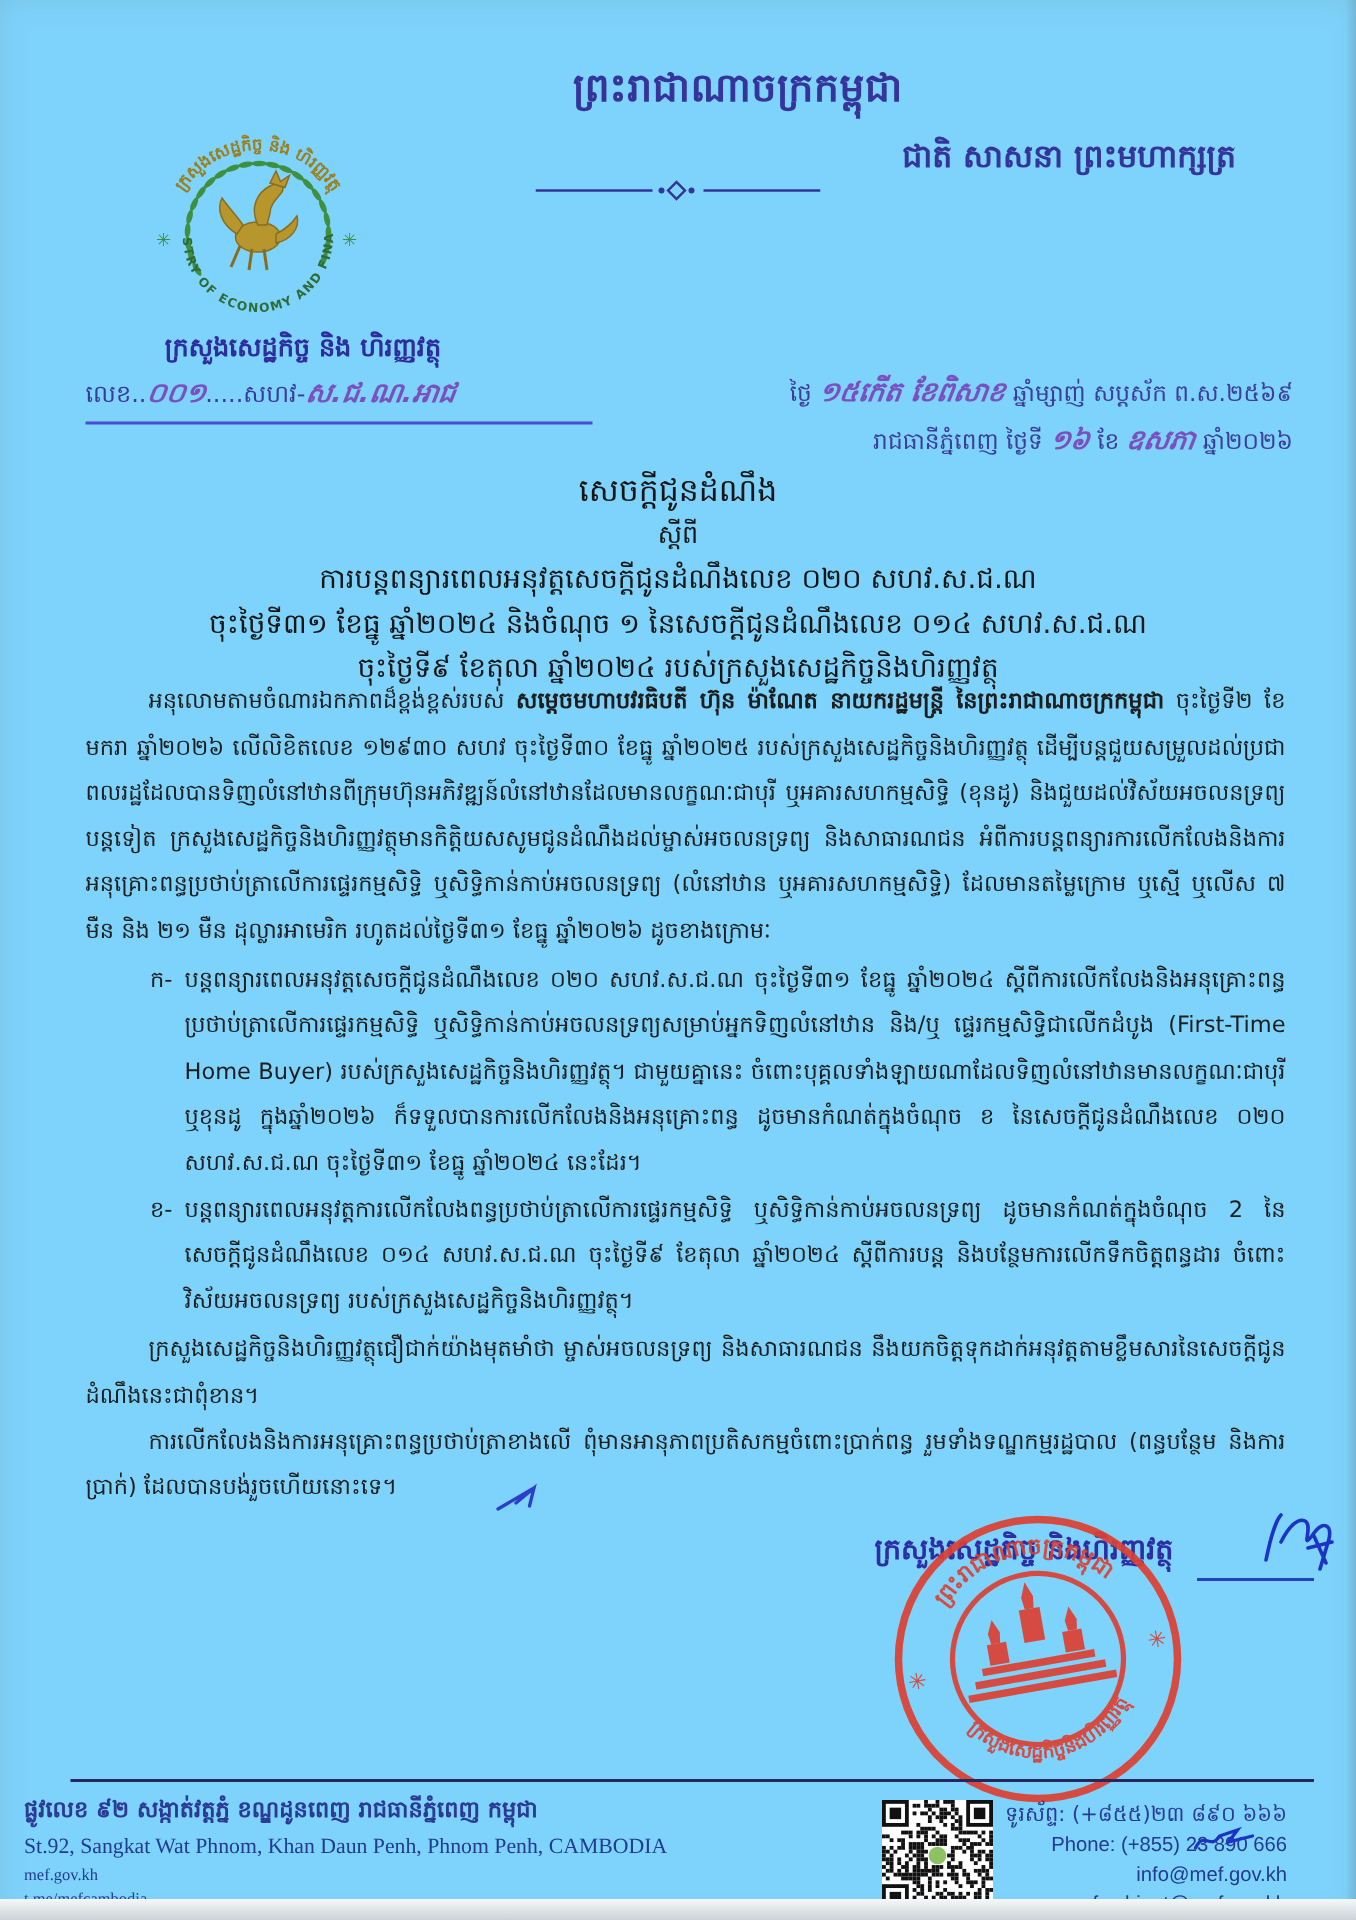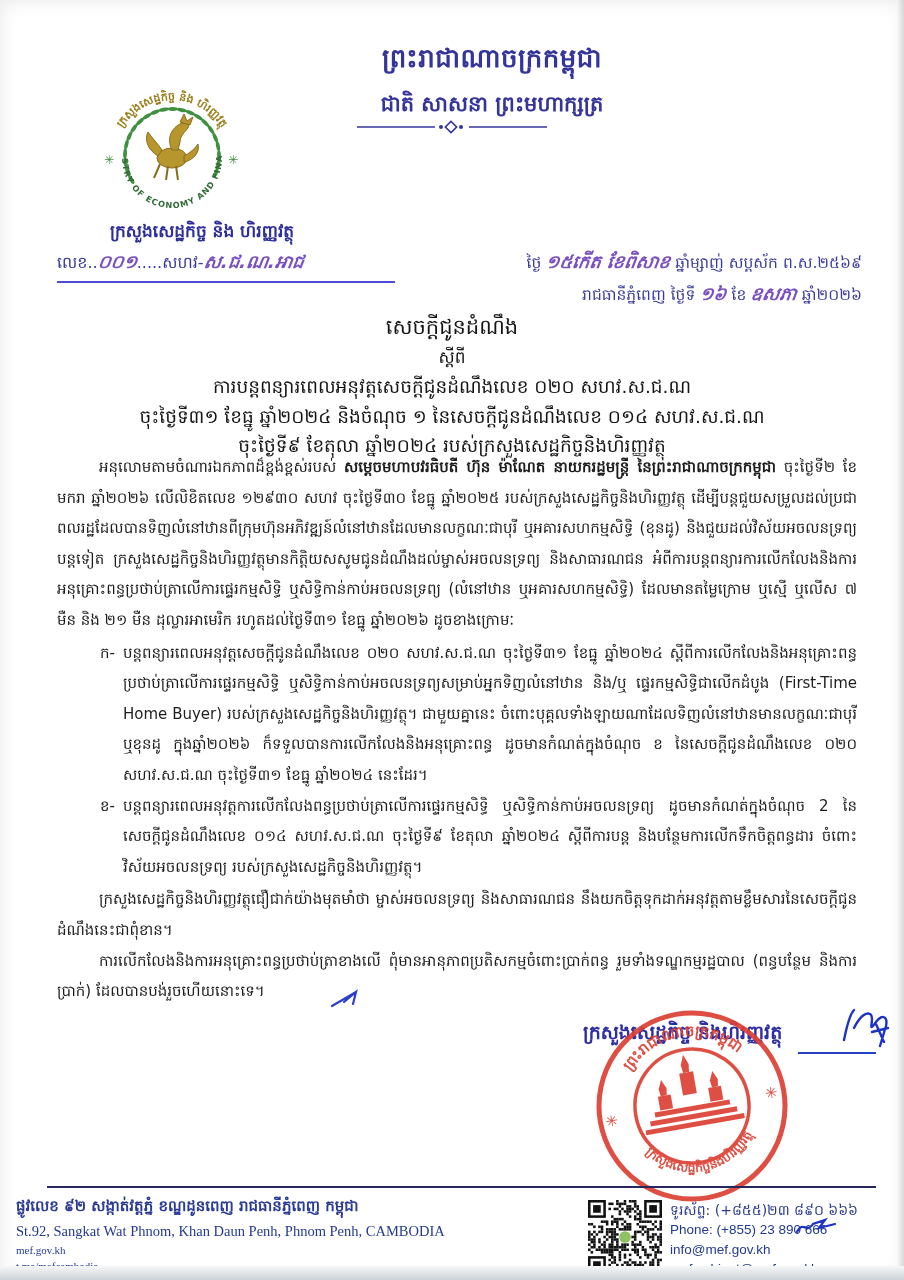--- a/index.html
+++ b/index.html
@@ -1,22 +1,22 @@
 <!DOCTYPE html>
 <html><head>
 <meta charset="utf-8">
 <style>
   html,body{margin:0;padding:0;background:#e8e8e8;}
-  .page{position:relative;width:904px;height:1280px;background:#ffffff;margin:0 auto;
+  .page{position:relative;width:904px;height:1280px;background:#7dd3fc;margin:0 auto;
         font-family:"DejaVu Sans",sans-serif;overflow:hidden;
         box-shadow:inset 0 0 18px rgba(120,120,120,.18);}
   
   .hdr{position:absolute;left:160px;right:80px;top:42px;text-align:center;color:#34349b;}
   .hdr .kingdom{font-size:26px;font-weight:bold;letter-spacing:.5px;}
-  .hdr .motto{font-size:21px;font-weight:bold;margin-top:10px;}
+  .hdr .motto{font-size:21px;font-weight:bold;margin-top:10px;text-align:right;}
   .orn{position:absolute;left:0;right:0;top:120px;display:flex;justify-content:center;}
   
   .seal{position:absolute;left:96px;top:80px;}
   .ministry-name{position:absolute;left:52px;top:220px;width:300px;text-align:center;
         font-size:17px;font-weight:bold;color:#2d2d9e;}
   
   .refline{position:absolute;left:57px;top:250px;width:338px;font-size:16px;color:#3a3a9c;
         border-bottom:2px solid #4b4bd6;padding-bottom:4px;white-space:nowrap;overflow:hidden;}
   .hw{color:#7a4fc0;font-style:italic;display:inline-block;transform:skewX(-8deg);}
   .hw-big{font-size:18px;font-weight:bold;}
@@ -43,21 +43,21 @@
   .stamp{position:absolute;left:592px;top:1006px;opacity:.92;}
   .penmark{position:absolute;}
   
   .footrule{position:absolute;left:47px;right:28px;top:1186px;border-top:2.5px solid #27275e;}
   .foot-left{position:absolute;left:16px;top:1196px;width:470px;color:#2a3a95;}
   .foot-left .kh{font-size:15px;font-weight:bold;}
   .foot-left .en{font-family:"Liberation Serif",serif;font-size:14.5px;margin-top:5px;color:#223a8f;}
   .foot-left .sm{font-family:Liberation Serif, serif;font-size:11px;margin-top:4px;color:#223a8f;}
   .foot-right{position:absolute;left:588px;top:1200px;display:flex;}
   .qr{width:74px;height:74px;}
-  .foot-contact{margin-left:8px;color:#2a3a95;font-size:13.5px;line-height:1.45;}
+  .foot-contact{margin-left:8px;color:#2a3a95;font-size:13.5px;line-height:1.45;text-align:right;}
   .foot-contact .khp{font-size:14px;}
   .foot-contact .enln{font-family:Liberation Sans, sans-serif;color:#223a8f;}
   .scan-bottom{position:absolute;left:0;right:0;bottom:0;height:14px;
         background:linear-gradient(#f6f7f8,#ccd2d9);}
   .scan-right{position:absolute;top:0;bottom:0;right:0;width:7px;
         background:linear-gradient(to right,rgba(0,0,0,0),rgba(90,90,90,.18));}
 </style>
 </head>
 <body>
 

